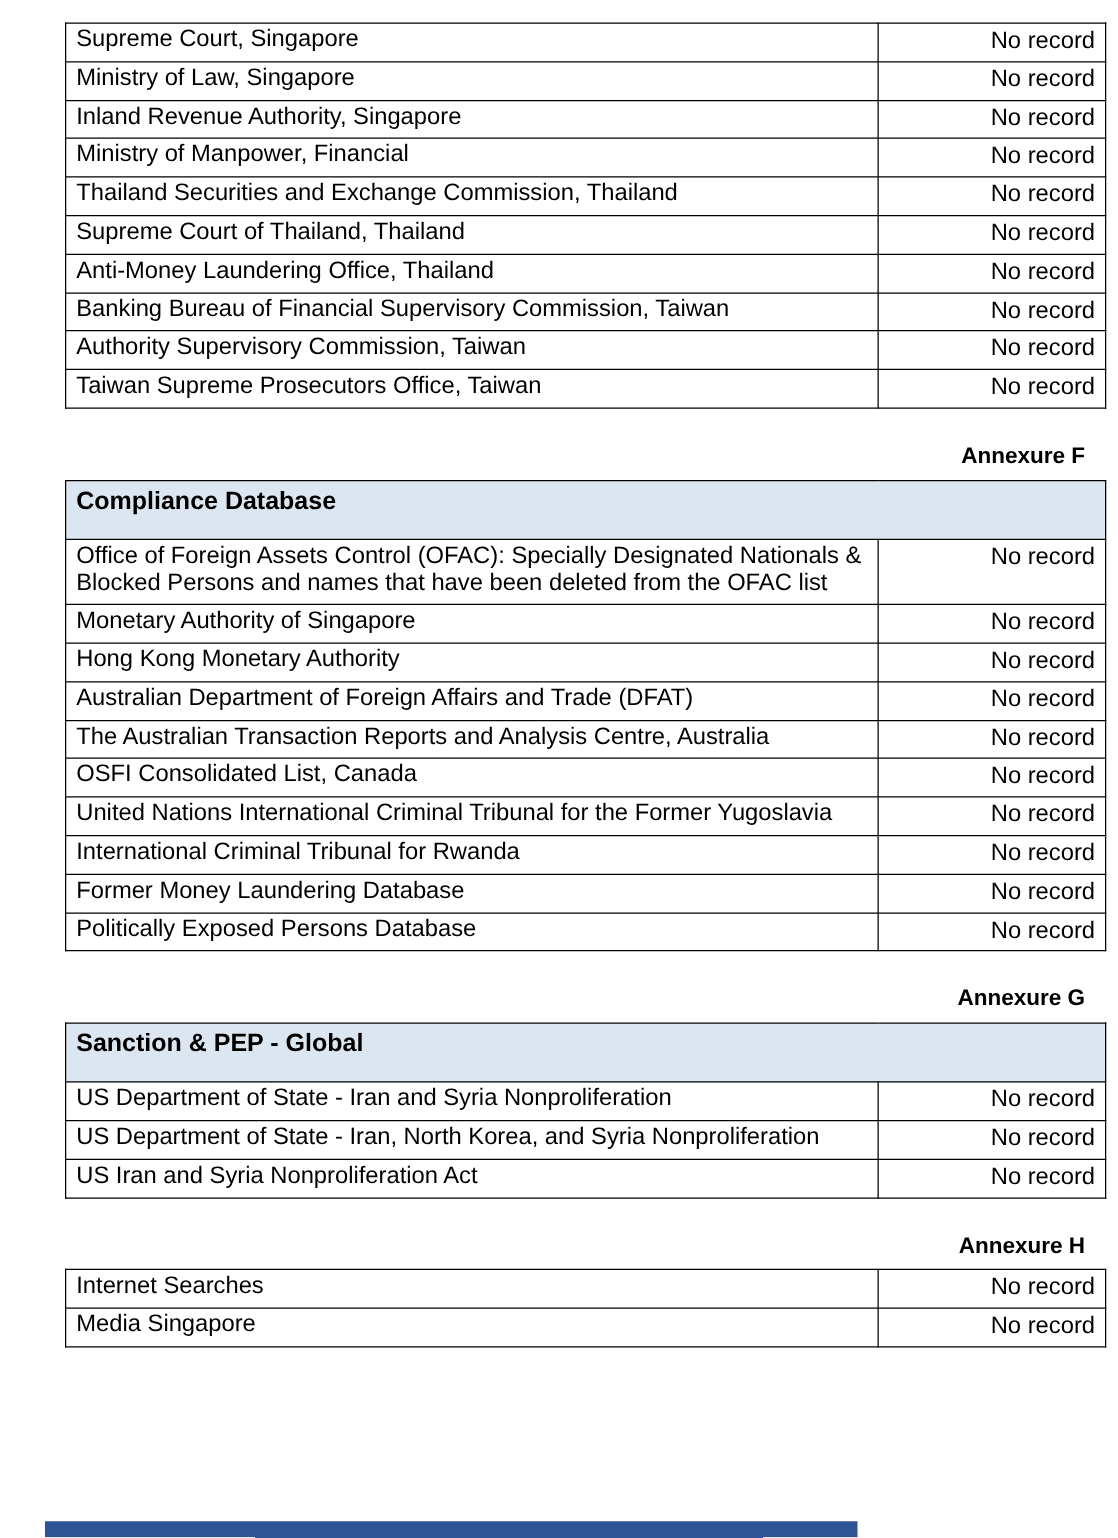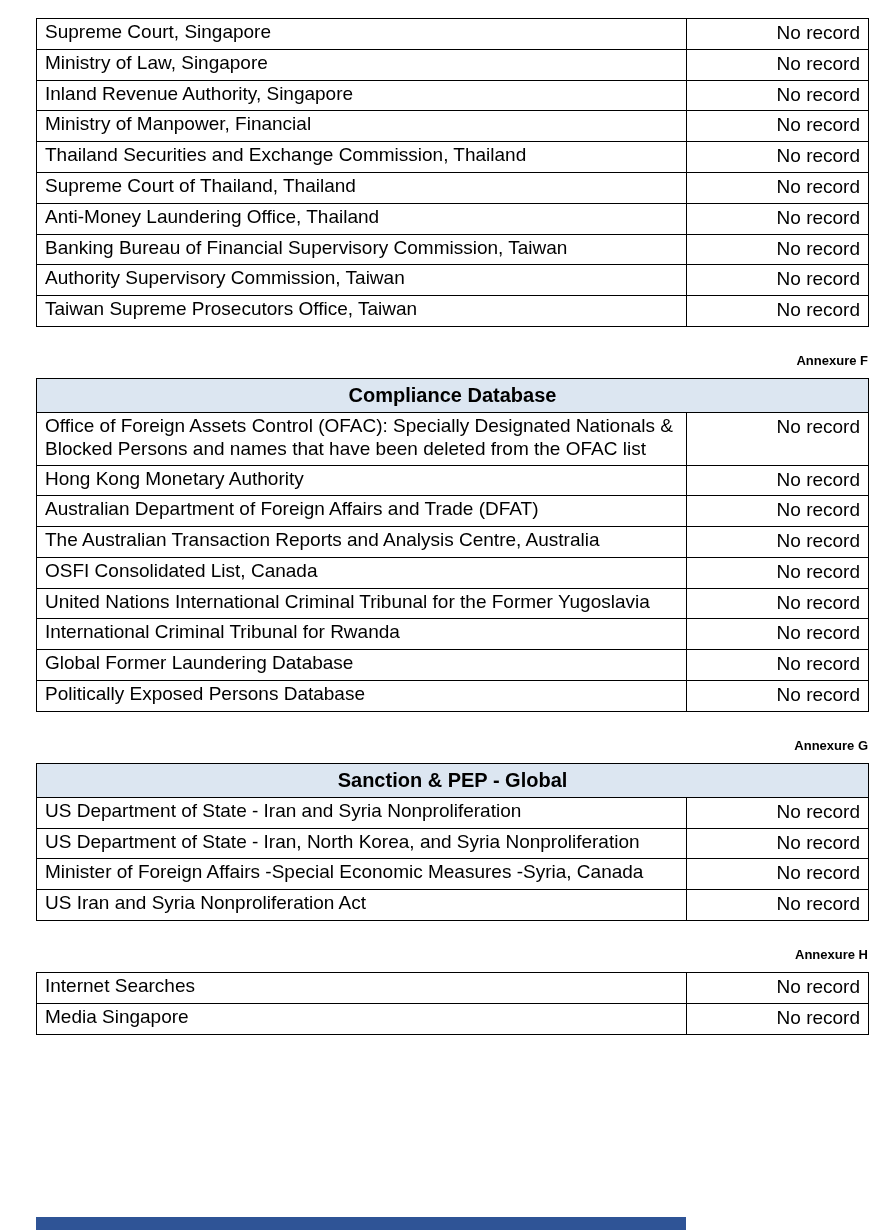--- a/index.html
+++ b/index.html
@@ -10,49 +10,49 @@
     height: 1230px;
     background: #ffffff;
     overflow: hidden;
     font-family: "Liberation Sans", sans-serif;
     color: #000000;
   }
   table.rec-table {
     border-collapse: collapse;
     table-layout: fixed;
     width: 832px;
-    margin-left: 36px;
+    margin-left: 52px;
   }
   table.rec-table col.c1 { width: 650px; }
   table.rec-table col.c2 { width: 182px; }
   table.rec-table td {
     border: 1px solid #000000;
     font-size: 19px;
     line-height: 1.2;
     padding: 2px 8px 4px 8px;
     vertical-align: top;
   }
   table.rec-table td.res {
     text-align: right;
     padding-top: 3px;
   }
   table.rec-table td.title {
     background: #DCE6F1;
-    text-align: center;
+    text-align: left;
     font-weight: bold;
     font-size: 20px;
-    padding: 4px 8px 5px 8px;
+    padding: 4px 8px 18px 8px;
   }
   .first-table { margin-top: 18px; }
   .annexure {
     width: 832px;
     margin: 27px 0 9px 36px;
     text-align: right;
     font-weight: bold;
-    font-size: 13px;
+    font-size: 18px;
     line-height: 1.15;
   }
   .footer-bar {
     position: absolute;
     left: 36px;
     bottom: 0;
     width: 650px;
     height: 13px;
     background: #2F5496;
   }
@@ -120,20 +120,24 @@
       </colgroup>
     <tbody>
       <tr>
         <td colspan="2" class="title">Compliance Database</td>
       </tr>
       <tr>
         <td class="src">Office of Foreign Assets Control (OFAC): Specially Designated Nationals &amp; Blocked Persons and names that have been deleted from the OFAC list</td>
         <td class="res">No record</td>
       </tr>
       <tr>
+        <td class="src">Monetary Authority of Singapore</td>
+        <td class="res">No record</td>
+      </tr>
+      <tr>
         <td class="src">Hong Kong Monetary Authority</td>
         <td class="res">No record</td>
       </tr>
       <tr>
         <td class="src">Australian Department of Foreign Affairs and Trade (DFAT)</td>
         <td class="res">No record</td>
       </tr>
       <tr>
         <td class="src">The Australian Transaction Reports and Analysis Centre, Australia</td>
         <td class="res">No record</td>
@@ -144,21 +148,21 @@
       </tr>
       <tr>
         <td class="src">United Nations International Criminal Tribunal for the Former Yugoslavia</td>
         <td class="res">No record</td>
       </tr>
       <tr>
         <td class="src">International Criminal Tribunal for Rwanda</td>
         <td class="res">No record</td>
       </tr>
       <tr>
-        <td class="src">Global Former Laundering Database</td>
+        <td class="src">Former Money Laundering Database</td>
         <td class="res">No record</td>
       </tr>
       <tr>
         <td class="src">Politically Exposed Persons Database</td>
         <td class="res">No record</td>
       </tr>
     </tbody>
   </table>
 
   <div class="annexure">Annexure G</div>
@@ -174,24 +178,20 @@
       </tr>
       <tr>
         <td class="src">US Department of State - Iran and Syria Nonproliferation</td>
         <td class="res">No record</td>
       </tr>
       <tr>
         <td class="src">US Department of State - Iran, North Korea, and Syria Nonproliferation</td>
         <td class="res">No record</td>
       </tr>
       <tr>
-        <td class="src">Minister of Foreign Affairs -Special Economic Measures -Syria, Canada</td>
-        <td class="res">No record</td>
-      </tr>
-      <tr>
         <td class="src">US Iran and Syria Nonproliferation Act</td>
         <td class="res">No record</td>
       </tr>
     </tbody>
   </table>
 
   <div class="annexure">Annexure H</div>
 
   <table class="rec-table">
     <colgroup>

